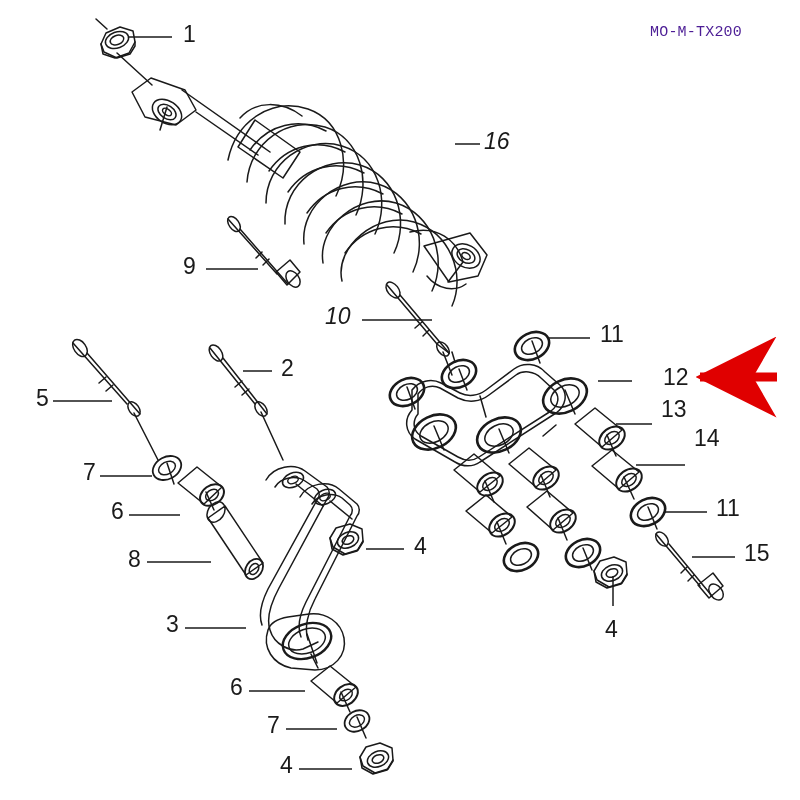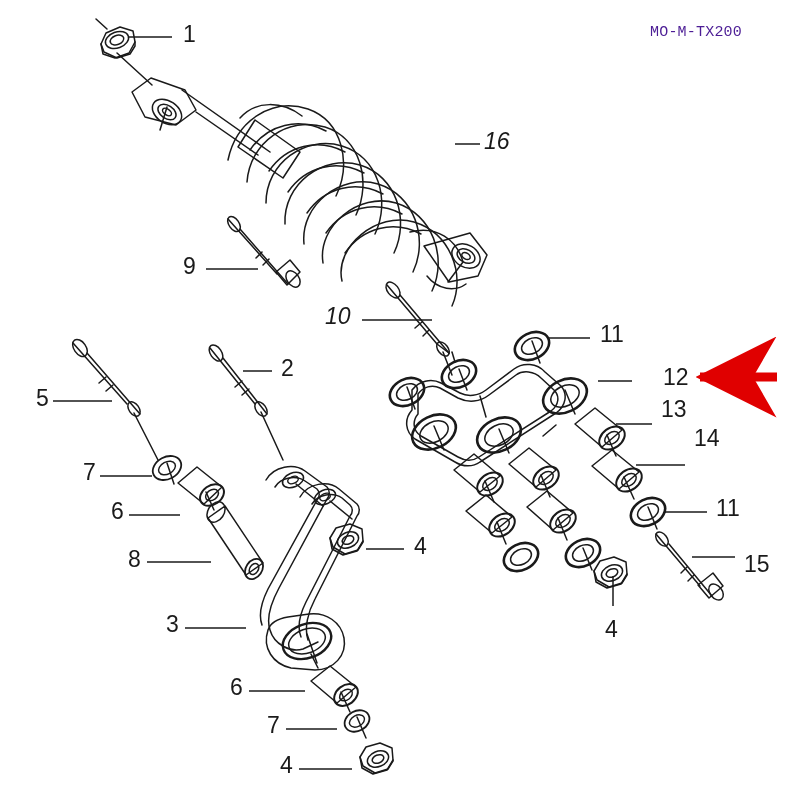--- a/index.html
+++ b/index.html
@@ -392,21 +392,21 @@
       <div class="callout" style="left: 183px; top: 23px;">1</div>
       <div class="callout" style="left: 484px; top: 130px; font-style: italic;">16</div>
       <div class="callout" style="left: 183px; top: 255px;">9</div>
       <div class="callout" style="left: 325px; top: 305px; font-style: italic;">10</div>
       <div class="callout" style="left: 281px; top: 357px;">2</div>
       <div class="callout" style="left: 600px; top: 323px;">11</div>
       <div class="callout" style="left: 663px; top: 366px;">12</div>
       <div class="callout" style="left: 661px; top: 398px;">13</div>
       <div class="callout" style="left: 694px; top: 427px;">14</div>
       <div class="callout" style="left: 716px; top: 497px;">11</div>
-      <div class="callout" style="left: 744px; top: 542px; margin-top: 11px;">15</div>
+      <div class="callout" style="left: 744px; top: 542px;">15</div>
       <div class="callout" style="left: 36px; top: 387px;">5</div>
       <div class="callout" style="left: 83px; top: 461px;">7</div>
       <div class="callout" style="left: 111px; top: 500px;">6</div>
       <div class="callout" style="left: 128px; top: 548px;">8</div>
       <div class="callout" style="left: 166px; top: 613px;">3</div>
       <div class="callout" style="left: 414px; top: 535px;">4</div>
       <div class="callout" style="left: 230px; top: 676px;">6</div>
       <div class="callout" style="left: 267px; top: 714px;">7</div>
       <div class="callout" style="left: 280px; top: 754px;">4</div>
       <div class="callout" style="left: 605px; top: 618px;">4</div>

